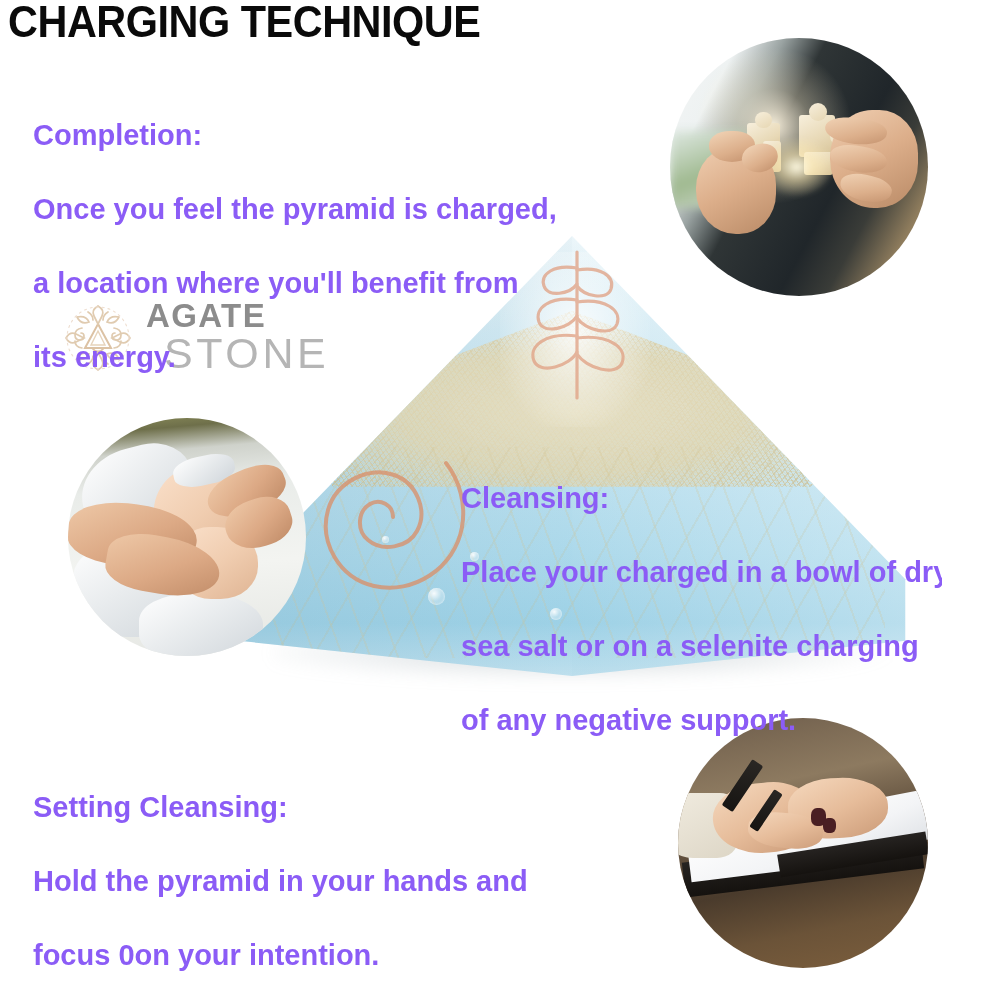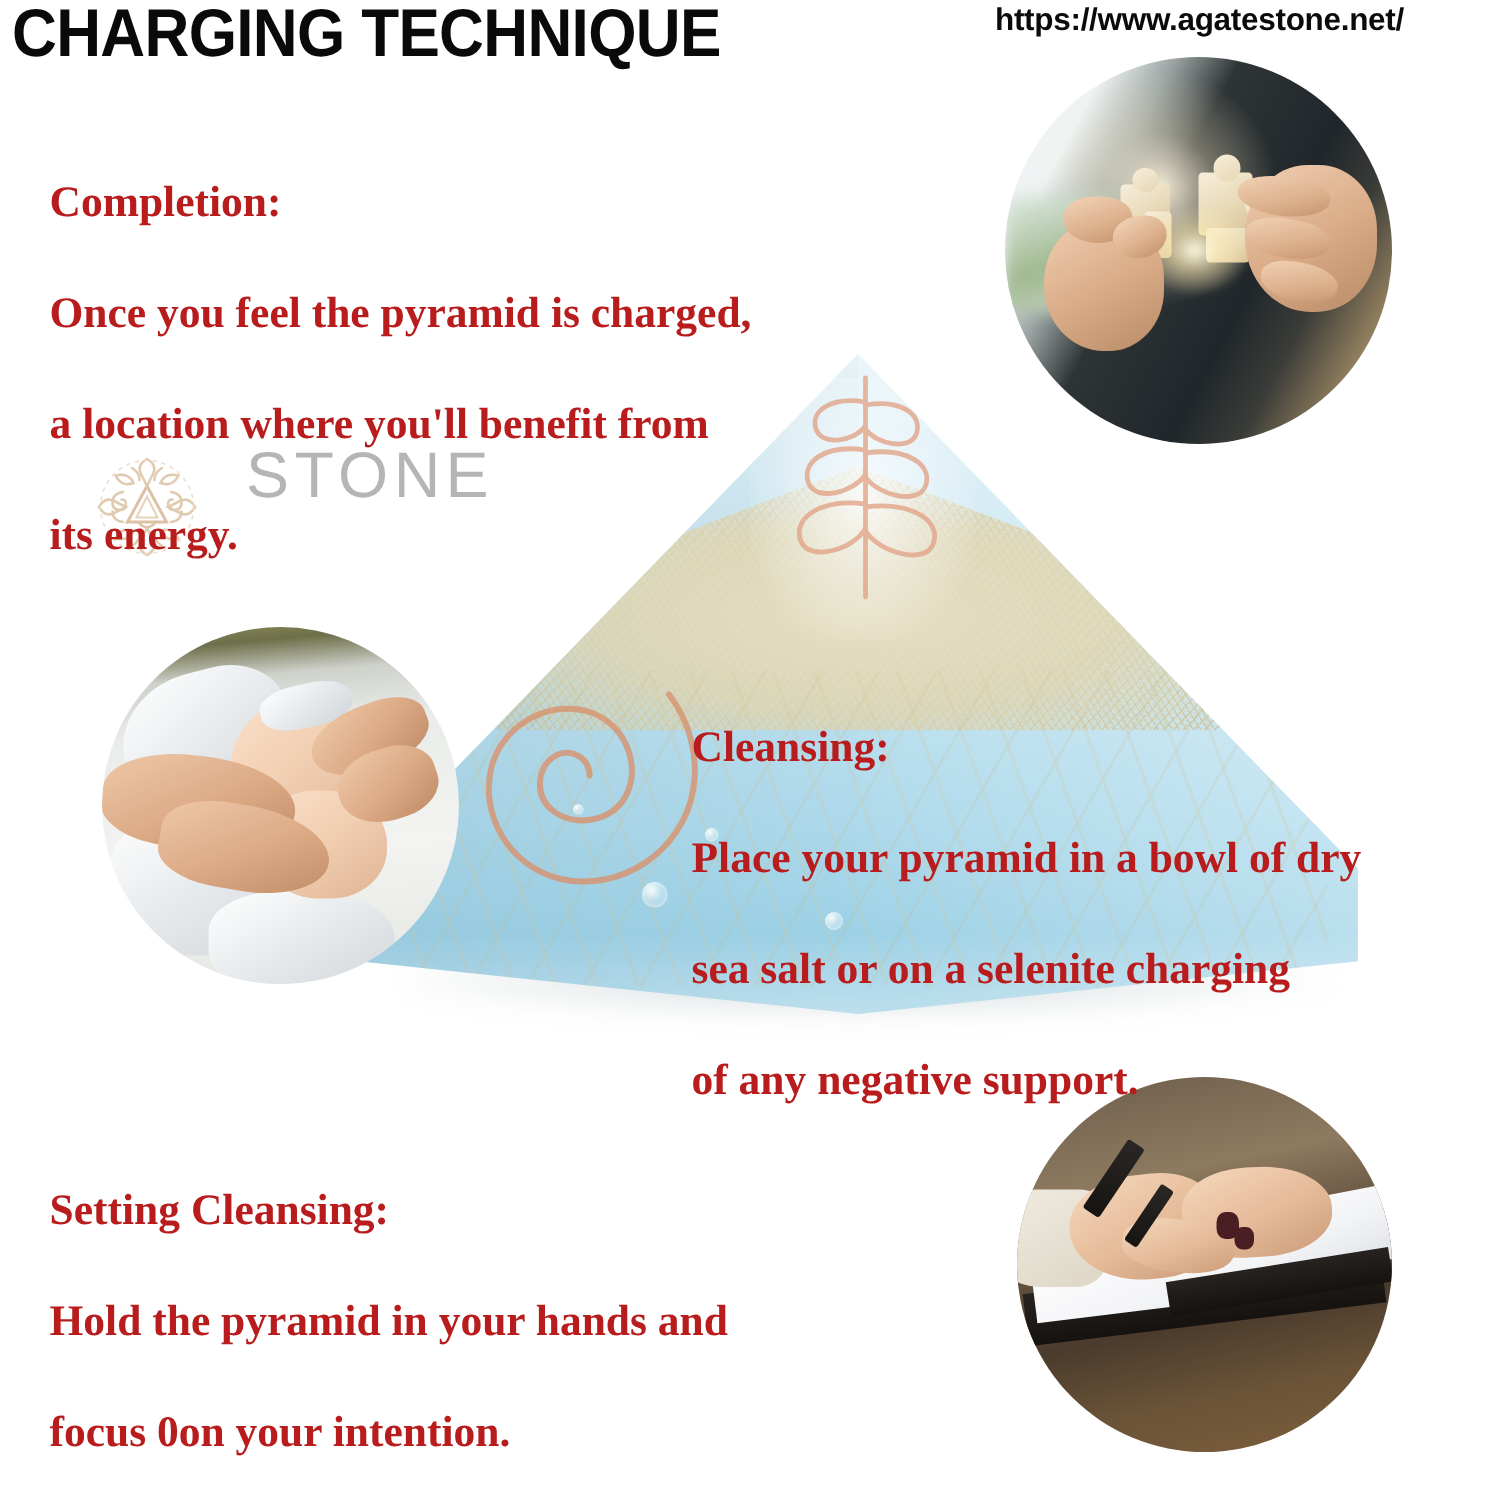--- a/index.html
+++ b/index.html
@@ -323,22 +323,22 @@
     font-size: 43px;
     letter-spacing: 3.6px;
     color: #b5b5b5;
     line-height: 38px;
     margin-left: 18px;
   }
 
   
   .tblock {
     position: absolute;
-    color: #b91c1c;
-    font-family: Liberation Serif, serif;
+    color: #8b5cf6;
+    font-family: Liberation Sans, sans-serif;
     font-weight: 700;
     z-index: 35;
     white-space: pre;
   }
   .tblock .heading {
     display: block;
     font-size: 29px;
     line-height: 38px;
     font-weight: 700;
   }
@@ -352,21 +352,20 @@
   #block-cleansing  { left: 437px; top: 443px; margin-left: 24px; }
   #block-intentions { left: 33px; top: 752px; }
 </style>
 </head>
 <body>
 
 <div id="canvas">
 
   <div class="title">CHARGING TECHNIQUE</div>
 
-  <div class="site-url">https://www.agatestone.net/</div>
 
   <div class="pyramid-wrap">
     <div class="pyr-shadow"></div>
 
     <div class="pyr-body"></div>
     <div class="pyr-left"></div>
     <div class="pyr-right"></div>
 
     <div class="pyr-gold">
       <div class="gold-inner"></div>
@@ -499,34 +498,35 @@
         <path d="M56 50 q7 -1 7 -7"></path>
         <path d="M30 14 q5 3 5 8"></path>
         <path d="M50 14 q-5 3 -5 8"></path>
         <path d="M30 66 q5 -3 5 -8"></path>
         <path d="M50 66 q-5 -3 -5 -8"></path>
 
         <circle cx="40" cy="40" r="31" stroke="#eeded0" stroke-width="1.1" stroke-dasharray="2 4"></circle>
       </g>
     </svg>
     <div class="logo-text">
+      <div class="logo-agate">AGATE</div>
       <div class="logo-stone">STONE</div>
     </div>
   </div>
 
   <div class="tblock" id="block-completion">
     <span class="heading">Completion:</span>
     <span class="line">Once you feel the pyramid is charged,</span>
     <span class="line">a location where you'll benefit from</span>
     <span class="line">its energy.</span>
   </div>
 
   <div class="tblock" id="block-cleansing">
     <span class="heading">Cleansing:</span>
-    <span class="line">Place your pyramid in a bowl of dry</span>
+    <span class="line">Place your charged in a bowl of dry</span>
     <span class="line">sea salt or on a selenite charging</span>
     <span class="line">of any negative support.</span>
   </div>
 
   <div class="tblock" id="block-intentions">
     <span class="heading">Setting Cleansing:</span>
     <span class="line">Hold the pyramid in your hands and</span>
     <span class="line">focus 0on your intention.</span>
     
     

